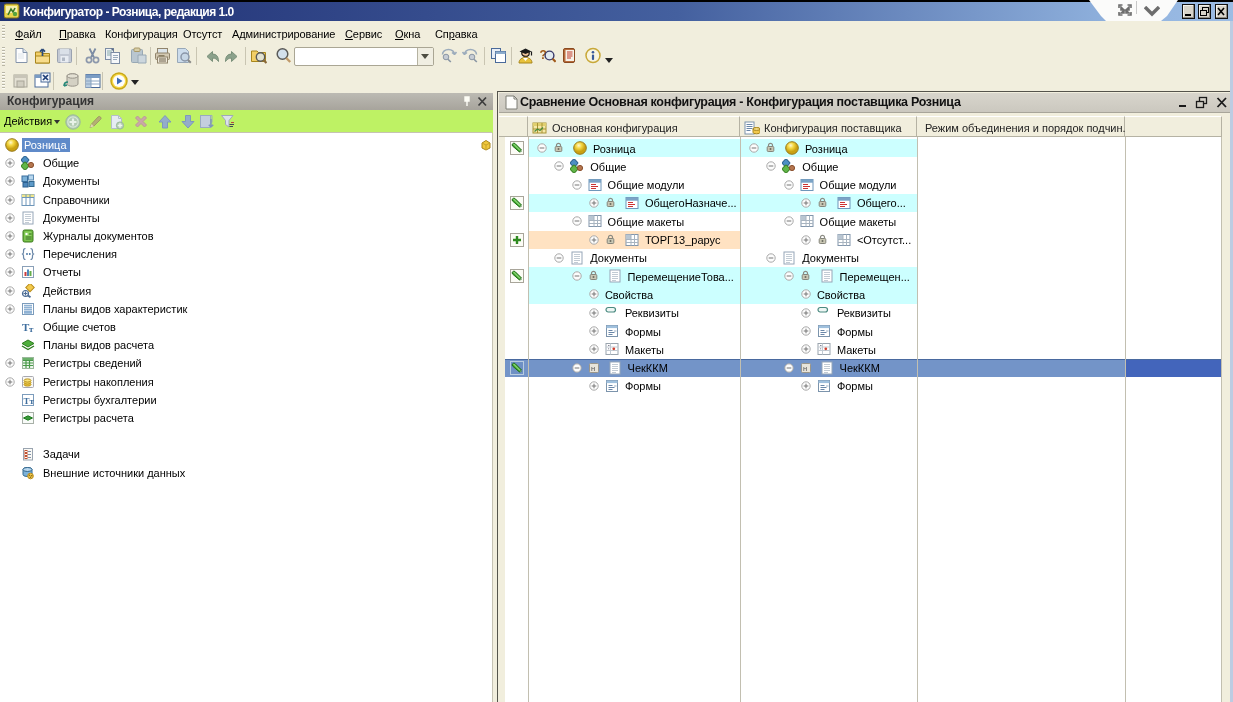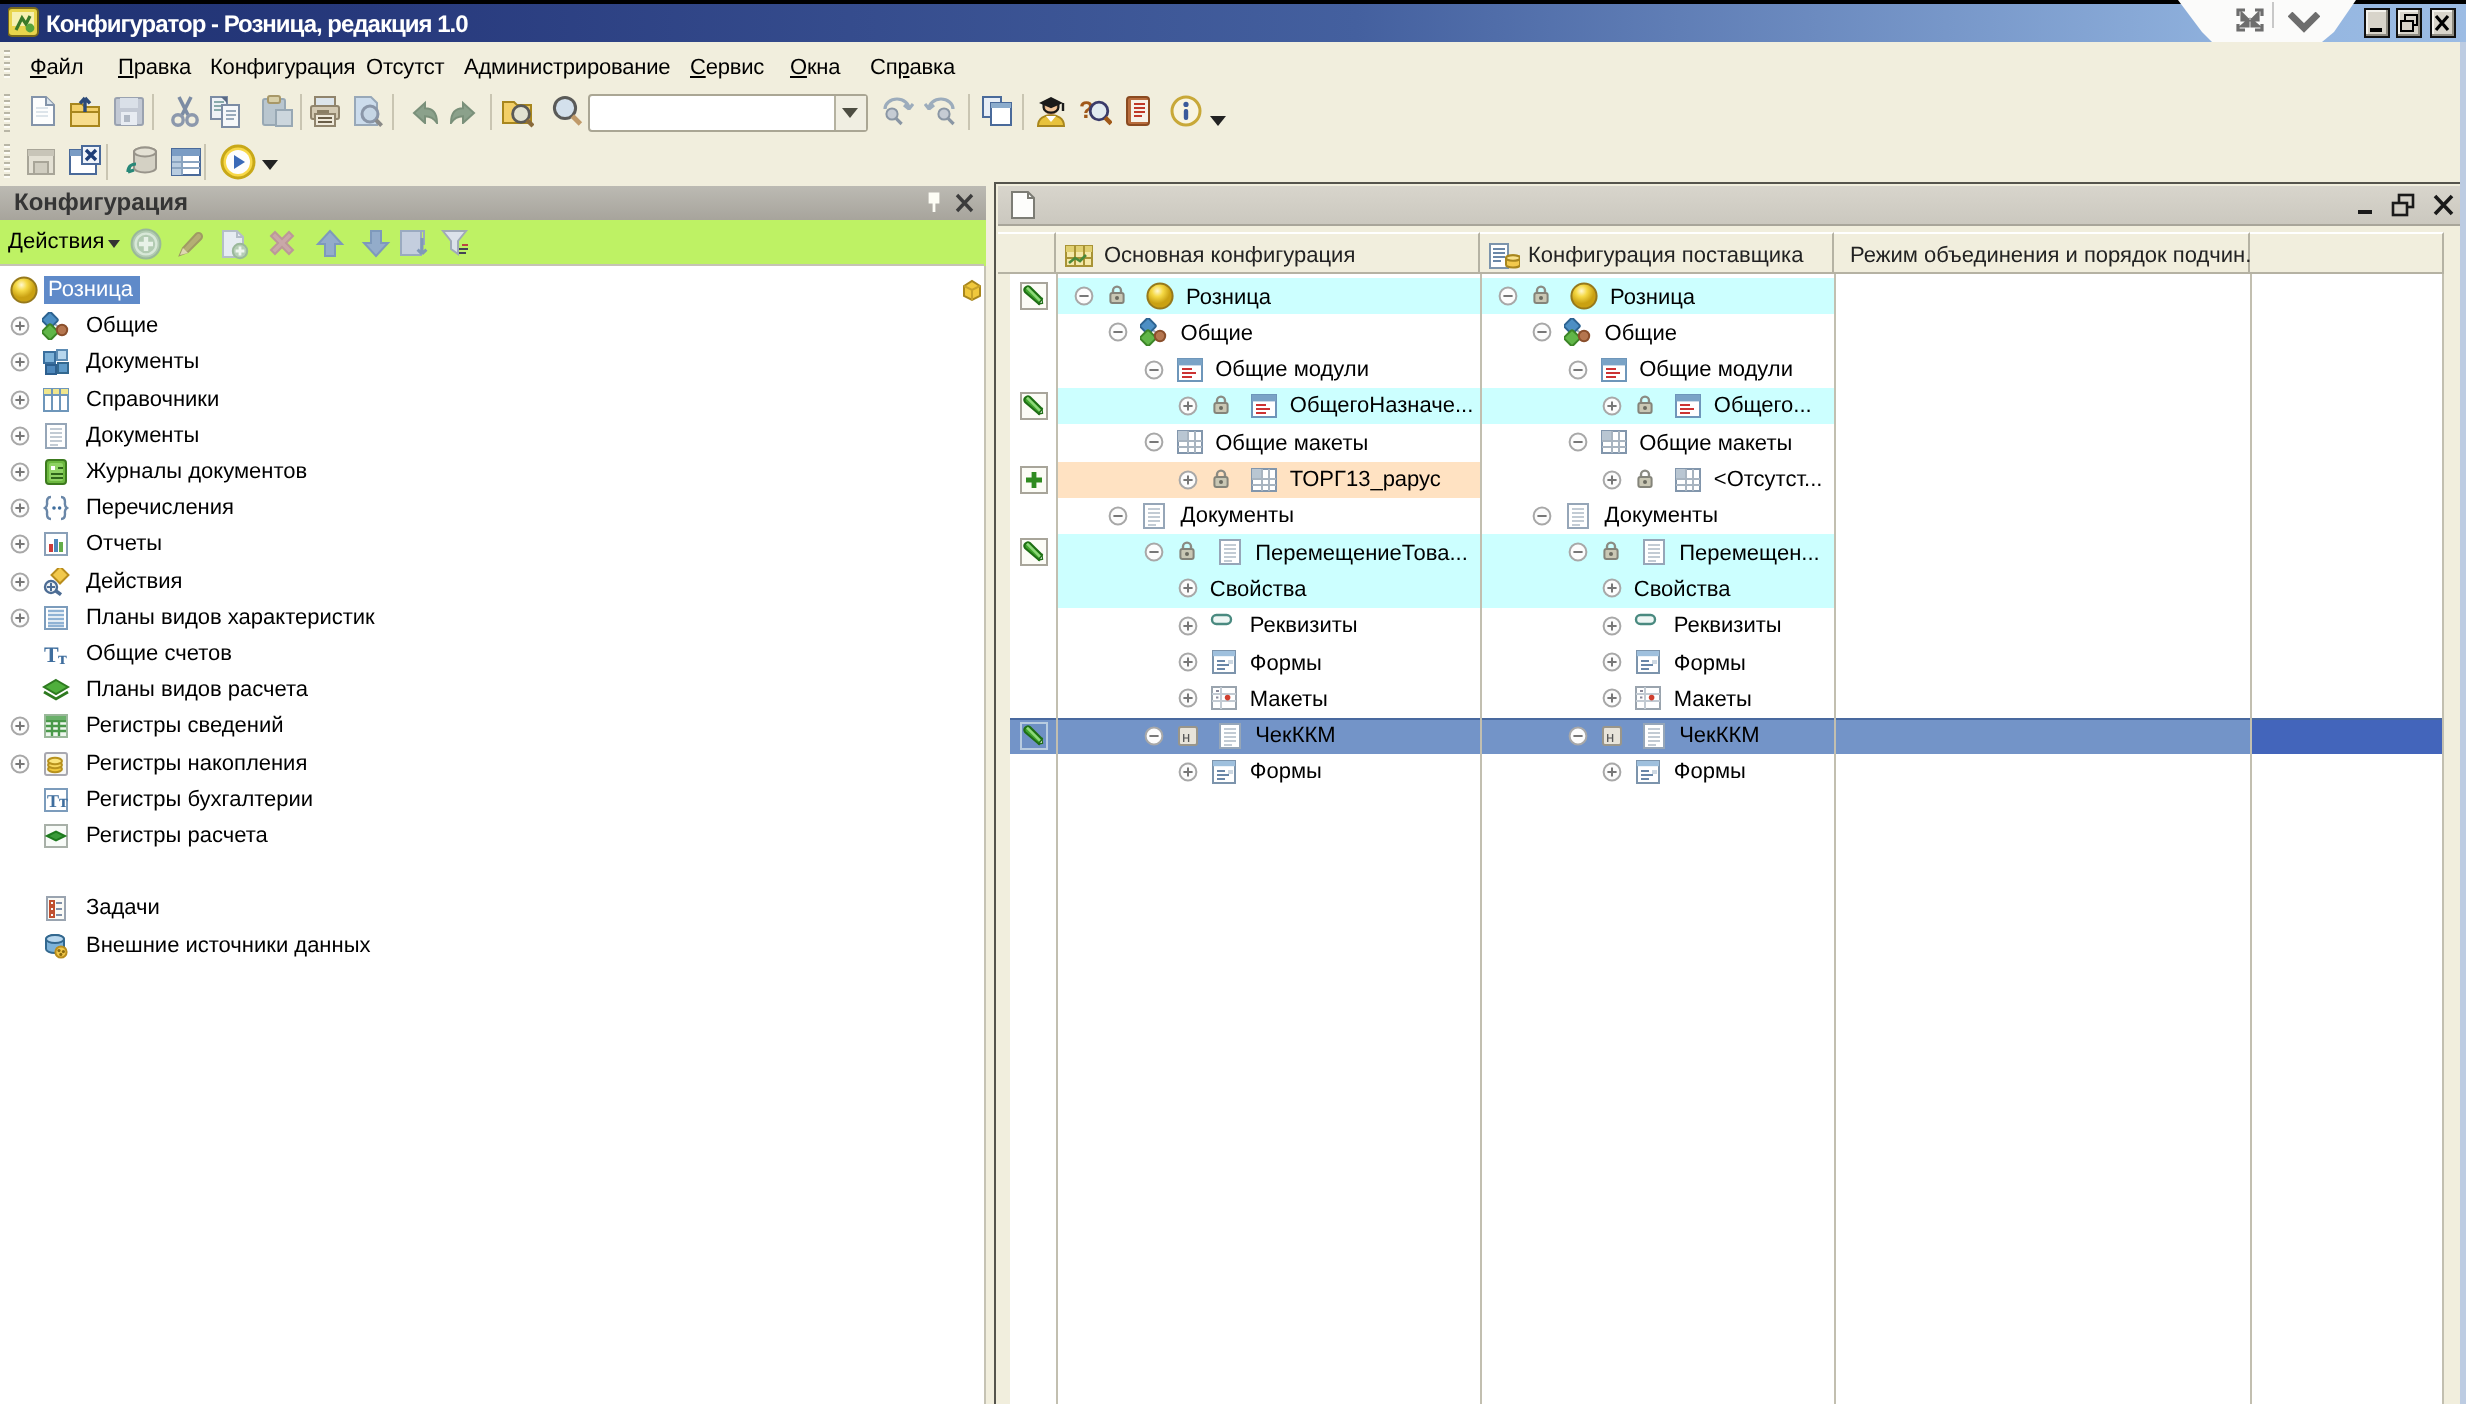--- a/index.html
+++ b/index.html
@@ -484,20 +484,21 @@
         <path d="M1 4 L5 6 L9 4 M5 6 V11" fill="none" stroke="#c8a32a"></path>
       </svg></span>
   </div>
 <div class="abs" id="lpr"></div>
 <div class="abs" id="rwin">
  <div id="rtitle">
   <svg style="position:absolute;left:6px;top:2px" width="14" height="15">
         <path d="M1 1 h8 l3 3 v10 h-11 z" fill="#fdfdfb" stroke="#7c7c74"></path>
         <path d="M9 1 v3 h3" fill="none" stroke="#7c7c74"></path>
       </svg>
+  <span class="t">Сравнение Основная конфигурация - Конфигурация поставщика Розница</span>
   <svg class="rbtn" style="left:677px" width="14" height="13">
         <rect x="3" y="9" width="7" height="2" fill="#1a1a1a"></rect>
       </svg>
   <svg class="rbtn" style="left:695.5px" width="14" height="13">
         <rect x="4.5" y="1.5" width="7" height="6" fill="none" stroke="#1a1a1a" stroke-width="1.3"></rect>
         <rect x="1.5" y="5.5" width="7" height="6" fill="#d0cdc4" stroke="#1a1a1a" stroke-width="1.3"></rect>
       </svg>
   <svg class="rbtn" style="left:715.5px" width="14" height="13">
         <path d="M2.5 2 L11 11 M11 2 L2.5 11" stroke="#1a1a1a" stroke-width="1.8"></path>
       </svg>

